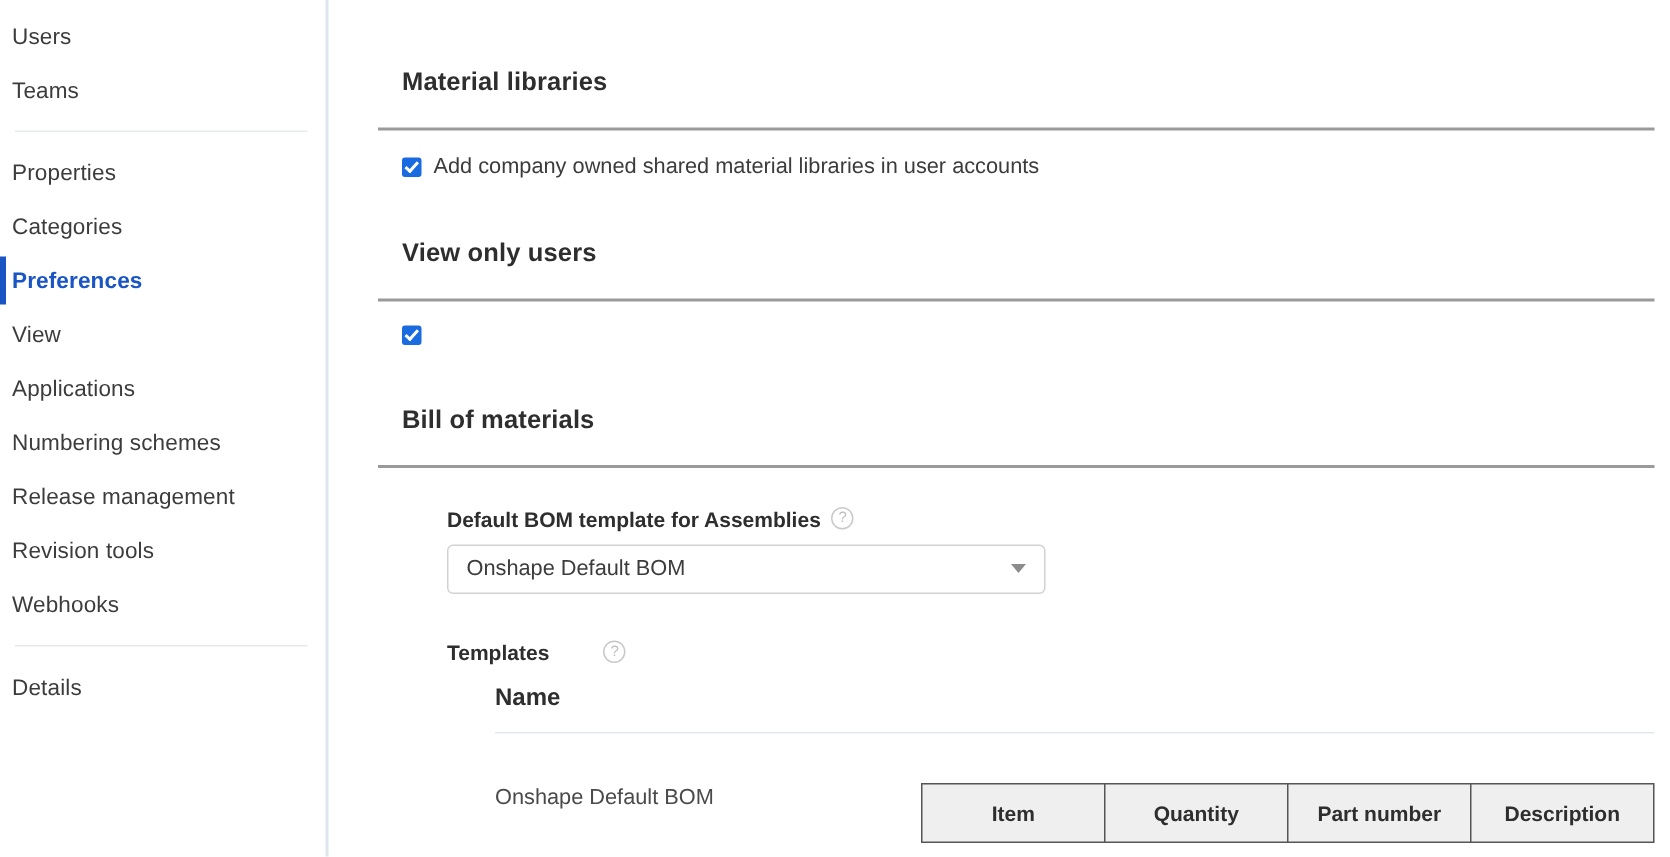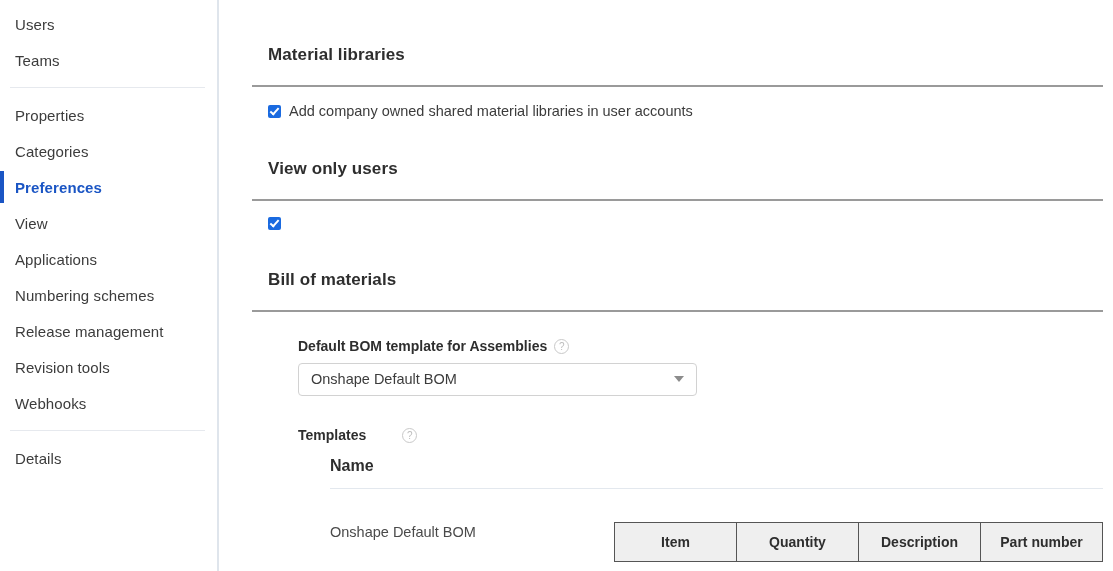--- a/index.html
+++ b/index.html
@@ -30,21 +30,21 @@
     border-right: 2px solid #dfe5ec;
     padding-top: 6px;
     position: relative;
   }
   .nav-group { padding: 0; }
   .nav-item {
     position: relative;
     height: 36px;
     display: flex;
     align-items: center;
-    padding-left: 15px;
+    padding-left: 8px;
     font-size: 15px;
     color: #3c3c3c;
     cursor: pointer;
     letter-spacing: 0.1px;
   }
   .nav-item.active {
     color: #1a55c4;
     font-weight: bold;
   }
   .nav-item.active::before {
@@ -116,21 +116,21 @@
   }
   .cb-label { cursor: default; text-align: right; }
 
   
   .bom-body { padding-left: 46px; padding-top: 26px; }
   .field-label {
     font-size: 14px;
     font-weight: bold;
     color: #2e2e2e;
     display: flex;
-    align-items: flex-end;
+    align-items: center;
     gap: 7px;
     margin-bottom: 9px;
   }
   .help-icon {
     width: 15px;
     height: 15px;
     border: 1px solid #c9c9c9;
     border-radius: 50%;
     color: #bdbdbd;
     font-size: 10px;
@@ -330,22 +330,22 @@
           <div class="tmpl-head">
             <div class="col-name">Name</div>
           </div>
           <div class="tmpl-rule"></div>
 
           <div class="tmpl-row">
             <div class="row-name">Onshape Default BOM</div>
             <div class="chips">
               <div class="chip">Item</div>
               <div class="chip">Quantity</div>
+              <div class="chip">Part number</div>
               <div class="chip">Description</div>
-              <div class="chip">Part number</div>
             </div>
           </div>
         </div>
 
         <button class="create-btn" style="margin-left:0;">Create BOM template...</button>
 
       </div>
     </section>
 
   </main>

